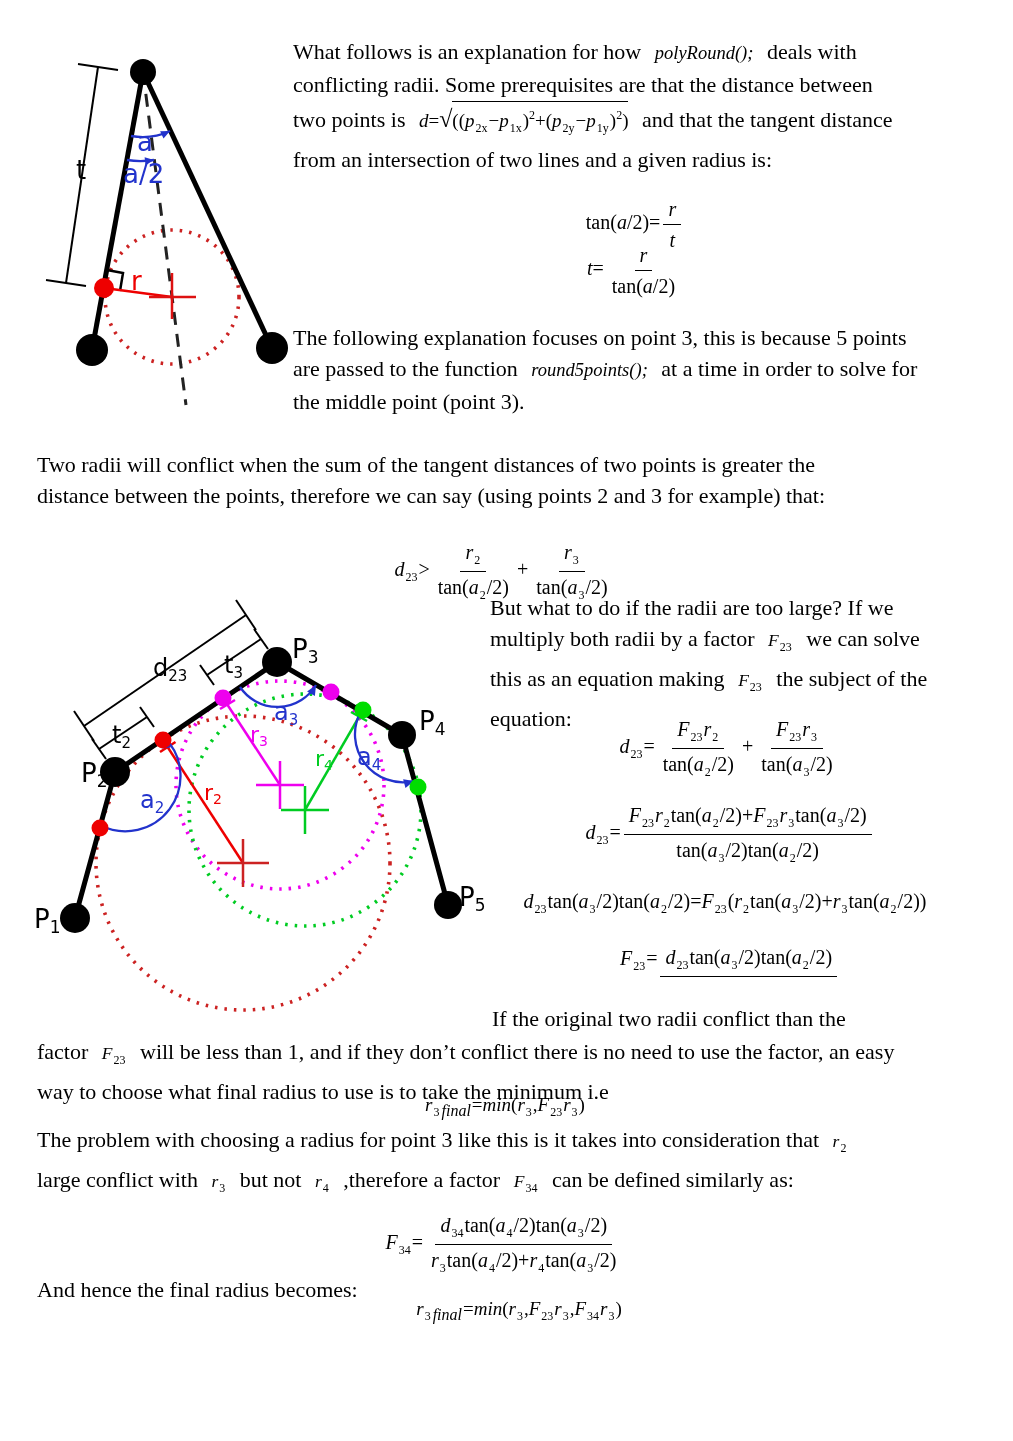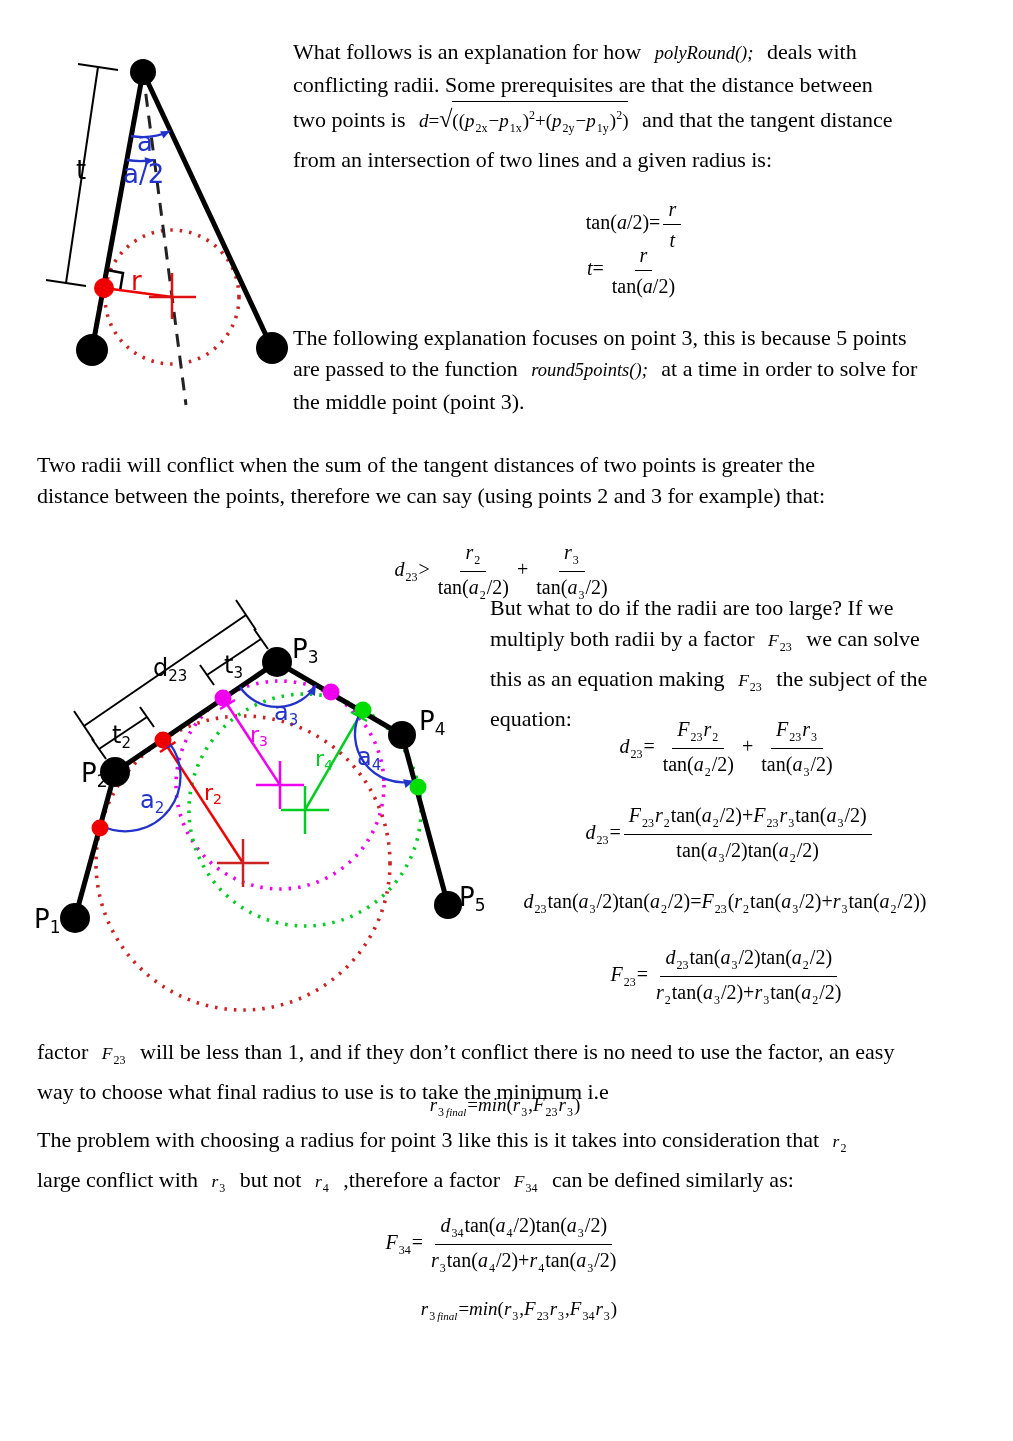--- a/index.html
+++ b/index.html
@@ -8,21 +8,21 @@
   .body{position:absolute;font-size:22px;line-height:31px;}
   .code{font-style:italic;font-size:18.5px;margin:12px 8px;white-space:nowrap;}
   .imath{font-size:17.5px;margin:0 8px;white-space:nowrap;}
   .imath.big{font-size:19px;}
   .formula{position:absolute;display:flex;justify-content:center;align-items:flex-start;
            font-size:20px;white-space:nowrap;}
   .mrow{display:inline-block;}
   .m-t{font-style:normal;}
   .m-i{font-style:italic;}
   .m-s{font-size:12px;vertical-align:-5px;margin:0 1px 0 1px;}
-  .m-si{font-size:11px;font-style:italic;vertical-align:-5px;margin:16px 1px;}
+  .m-si{font-size:16px;font-style:italic;vertical-align:-5px;margin:16px 1px;}
   .m-p{font-size:12px;vertical-align:8px;}
   .frac{display:inline-flex;flex-direction:column;align-items:center;vertical-align:middle;
         margin:0 3px;line-height:1.3;}
   .frac>.num{border-bottom:1.6px solid #000;padding:0 5px 2px;}
   .frac>.den{padding:2px 5px 0;}
   .rad{font-size:24px;}
   .ovl{border-top:1.5px solid #000;padding-top:8px;}
   svg text{font-family:"DejaVu Sans","Liberation Sans",sans-serif;}
   .poly{stroke:#000;stroke-width:5;fill:none;}
   .meas{stroke:#000;stroke-width:2;fill:none;}
@@ -217,24 +217,26 @@
           <span class="num"><span class="m-i">F</span><span class="m-s">23</span><span class="m-i">r</span><span class="m-s">2</span><span class="m-t">tan(</span><span class="m-i">a</span><span class="m-s">2</span><span class="m-t">/2)+</span><span class="m-i">F</span><span class="m-s">23</span><span class="m-i">r</span><span class="m-s">3</span><span class="m-t">tan(</span><span class="m-i">a</span><span class="m-s">3</span><span class="m-t">/2)</span></span>
           <span class="den"><span class="m-t">tan(</span><span class="m-i">a</span><span class="m-s">3</span><span class="m-t">/2)tan(</span><span class="m-i">a</span><span class="m-s">2</span><span class="m-t">/2)</span></span>
         </span></span>
   </div>
   <div class="formula" style="left:490px;top:890px;width:470px">
     <span class="mrow"><span class="m-i">d</span><span class="m-s">23</span><span class="m-t">tan(</span><span class="m-i">a</span><span class="m-s">3</span><span class="m-t">/2)tan(</span><span class="m-i">a</span><span class="m-s">2</span><span class="m-t">/2)=</span><span class="m-i">F</span><span class="m-s">23</span><span class="m-t">(</span><span class="m-i">r</span><span class="m-s">2</span><span class="m-t">tan(</span><span class="m-i">a</span><span class="m-s">3</span><span class="m-t">/2)+</span><span class="m-i">r</span><span class="m-s">3</span><span class="m-t">tan(</span><span class="m-i">a</span><span class="m-s">2</span><span class="m-t">/2))</span></span>
   </div>
   <div class="formula" style="left:545px;top:944px;width:370px">
     <span class="mrow"><span class="m-i">F</span><span class="m-s">23</span><span class="m-t">=</span><span class="frac">
           <span class="num"><span class="m-i">d</span><span class="m-s">23</span><span class="m-t">tan(</span><span class="m-i">a</span><span class="m-s">3</span><span class="m-t">/2)tan(</span><span class="m-i">a</span><span class="m-s">2</span><span class="m-t">/2)</span></span>
-          <span class="den"><span class="m-i">r</span><span class="m-s">2</span><span class="m-t">tan(</span><span class="m-i">a</span><span class="m-s">3</span><span class="m-t">/2)+</span><span class="m-i">r</span><span class="m-s">3</span><span class="m-t">tan(</span><span class="m-i">a</span><span class="m-s">2</span><span class="m-t">/2)</span></span>
-        </span></span>
-  </div>
-
+        </span></span>
+  </div>
+
+  <div class="body" style="left:492px;top:1003px;width:460px">
+    <span>If the original two radii conflict than the</span>
+  </div>
   <div class="body" style="left:37px;top:1036px;width:880px">
     <span>factor</span>
     <span class="imath"><span class="m-i">F</span><span class="m-s">23</span></span>
     <span>will be less than 1, and if they don’t conflict there is no need to use the factor, an easy way to choose what final radius to use is to take the minimum i.e</span>
   </div>
 
   <div class="formula" style="left:380px;top:1094px;width:250px;font-size:19px">
     <span class="mrow"><span class="m-i">r</span><span class="m-s">3</span><span class="m-si">final</span><span class="m-t">=</span><span class="m-i">min</span><span class="m-t">(</span><span class="m-i">r</span><span class="m-s">3</span><span class="m-t">,</span><span class="m-i">F</span><span class="m-s">23</span><span class="m-i">r</span><span class="m-s">3</span><span class="m-t">)</span></span>
   </div>
 
@@ -250,18 +252,21 @@
     <span>can be defined similarly as:</span>
   </div>
 
   <div class="formula" style="left:360px;top:1212px;width:290px">
     <span class="mrow"><span class="m-i">F</span><span class="m-s">34</span><span class="m-t">=</span><span class="frac">
           <span class="num"><span class="m-i">d</span><span class="m-s">34</span><span class="m-t">tan(</span><span class="m-i">a</span><span class="m-s">4</span><span class="m-t">/2)tan(</span><span class="m-i">a</span><span class="m-s">3</span><span class="m-t">/2)</span></span>
           <span class="den"><span class="m-i">r</span><span class="m-s">3</span><span class="m-t">tan(</span><span class="m-i">a</span><span class="m-s">4</span><span class="m-t">/2)+</span><span class="m-i">r</span><span class="m-s">4</span><span class="m-t">tan(</span><span class="m-i">a</span><span class="m-s">3</span><span class="m-t">/2)</span></span>
         </span></span>
   </div>
 
+  <div class="body" style="left:37px;top:1274px;width:700px">
+    <span>And hence the final radius becomes:</span>
+  </div>
 
   <div class="formula" style="left:364px;top:1298px;width:310px;font-size:19px">
     <span class="mrow"><span class="m-i">r</span><span class="m-s">3</span><span class="m-si">final</span><span class="m-t">=</span><span class="m-i">min</span><span class="m-t">(</span><span class="m-i">r</span><span class="m-s">3</span><span class="m-t">,</span><span class="m-i">F</span><span class="m-s">23</span><span class="m-i">r</span><span class="m-s">3</span><span class="m-t">,</span><span class="m-i">F</span><span class="m-s">34</span><span class="m-i">r</span><span class="m-s">3</span><span class="m-t">)</span></span>
   </div>
 
 </div>
 
 </body></html>

